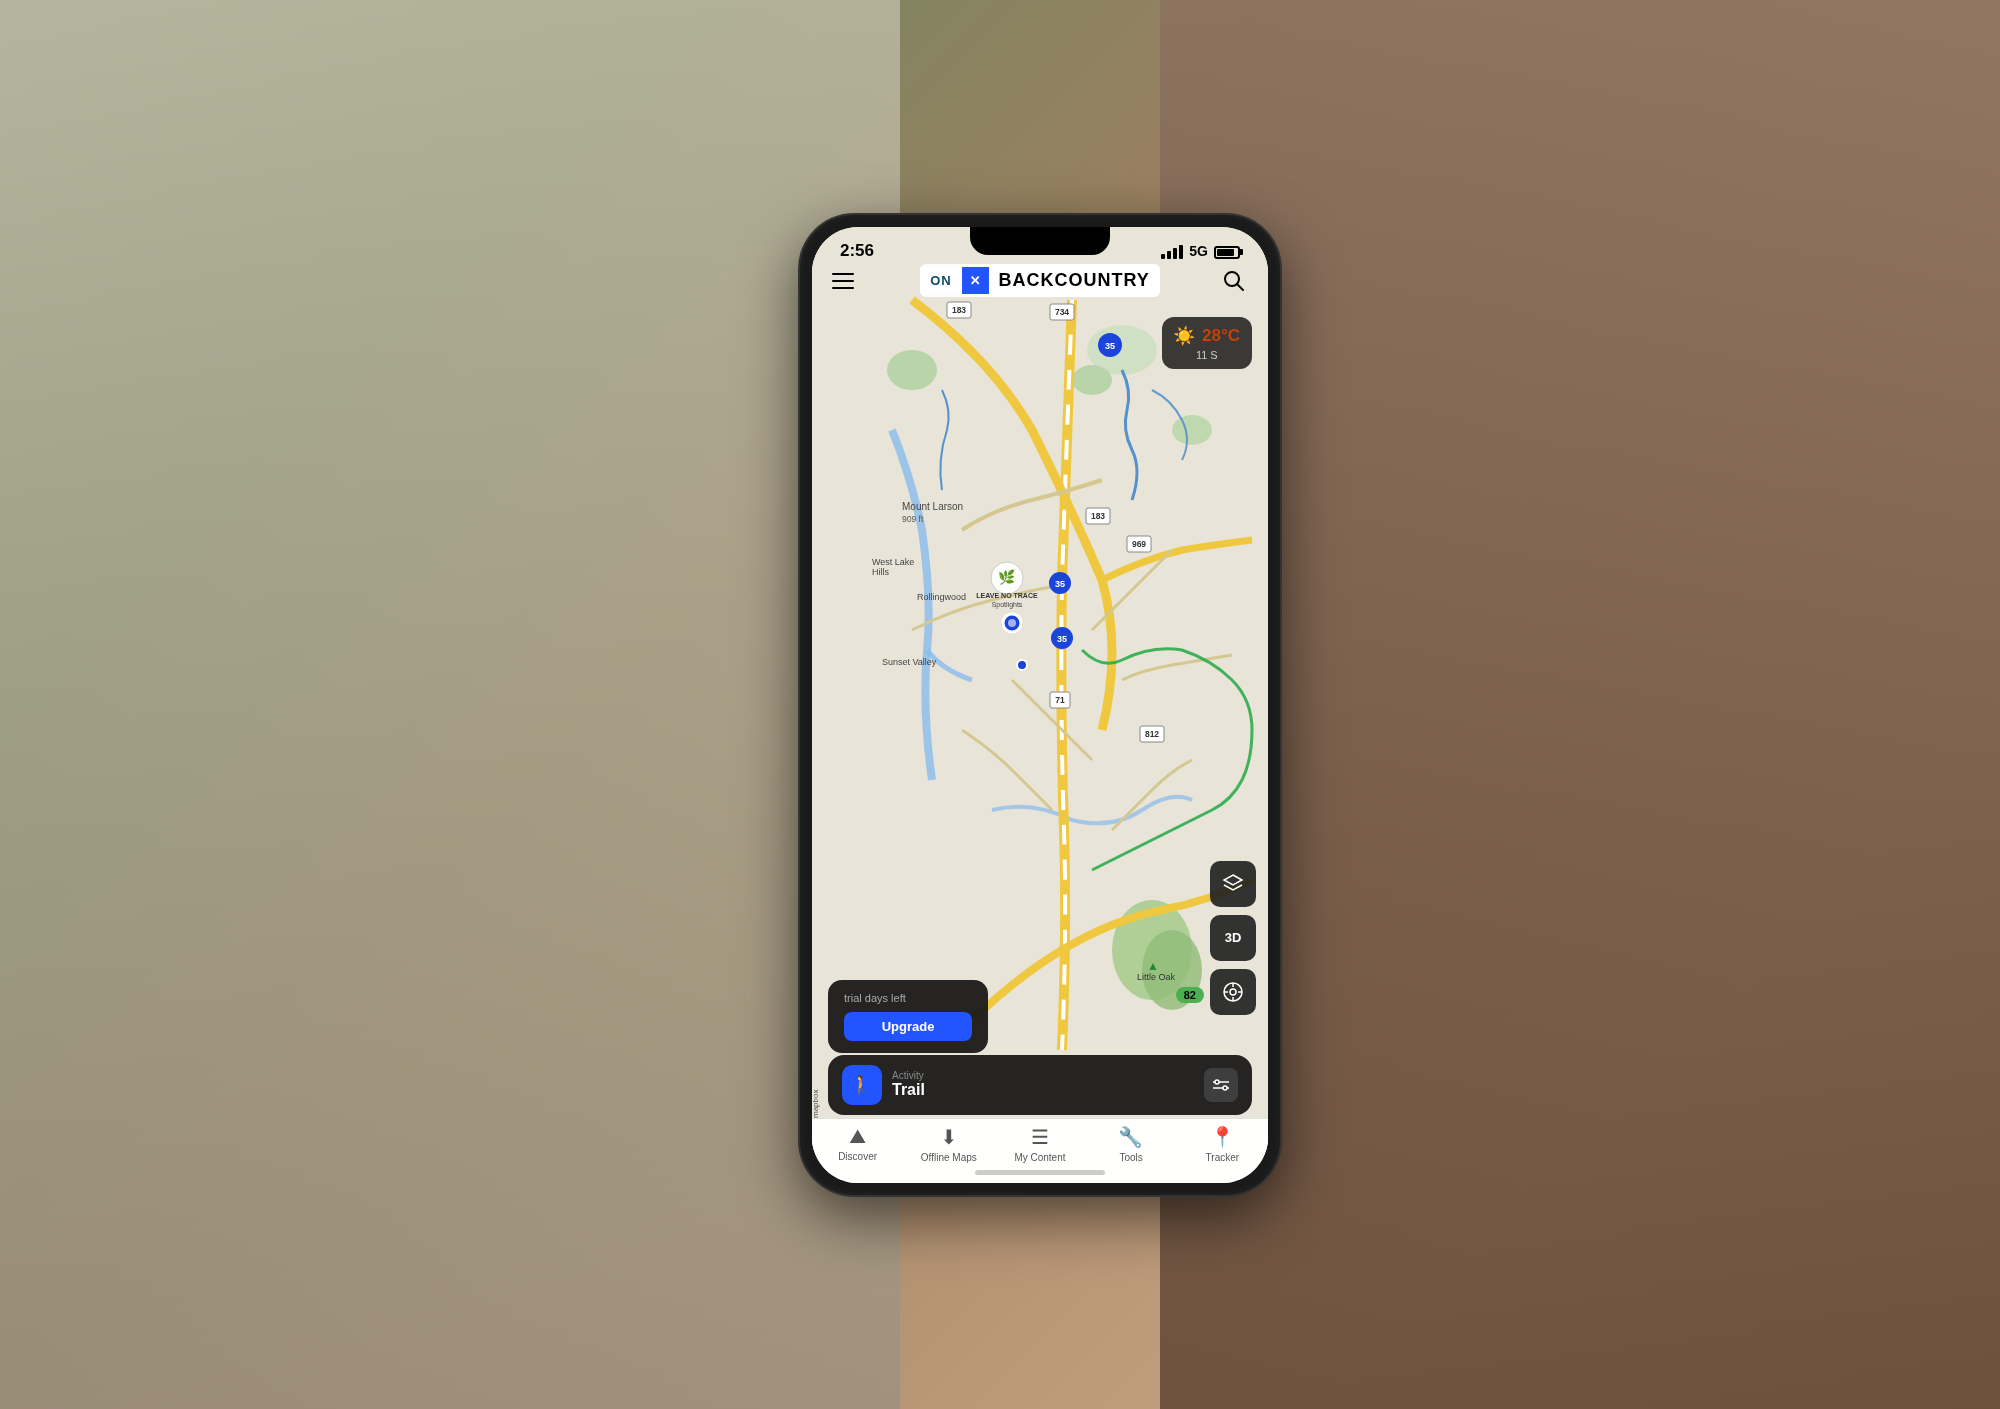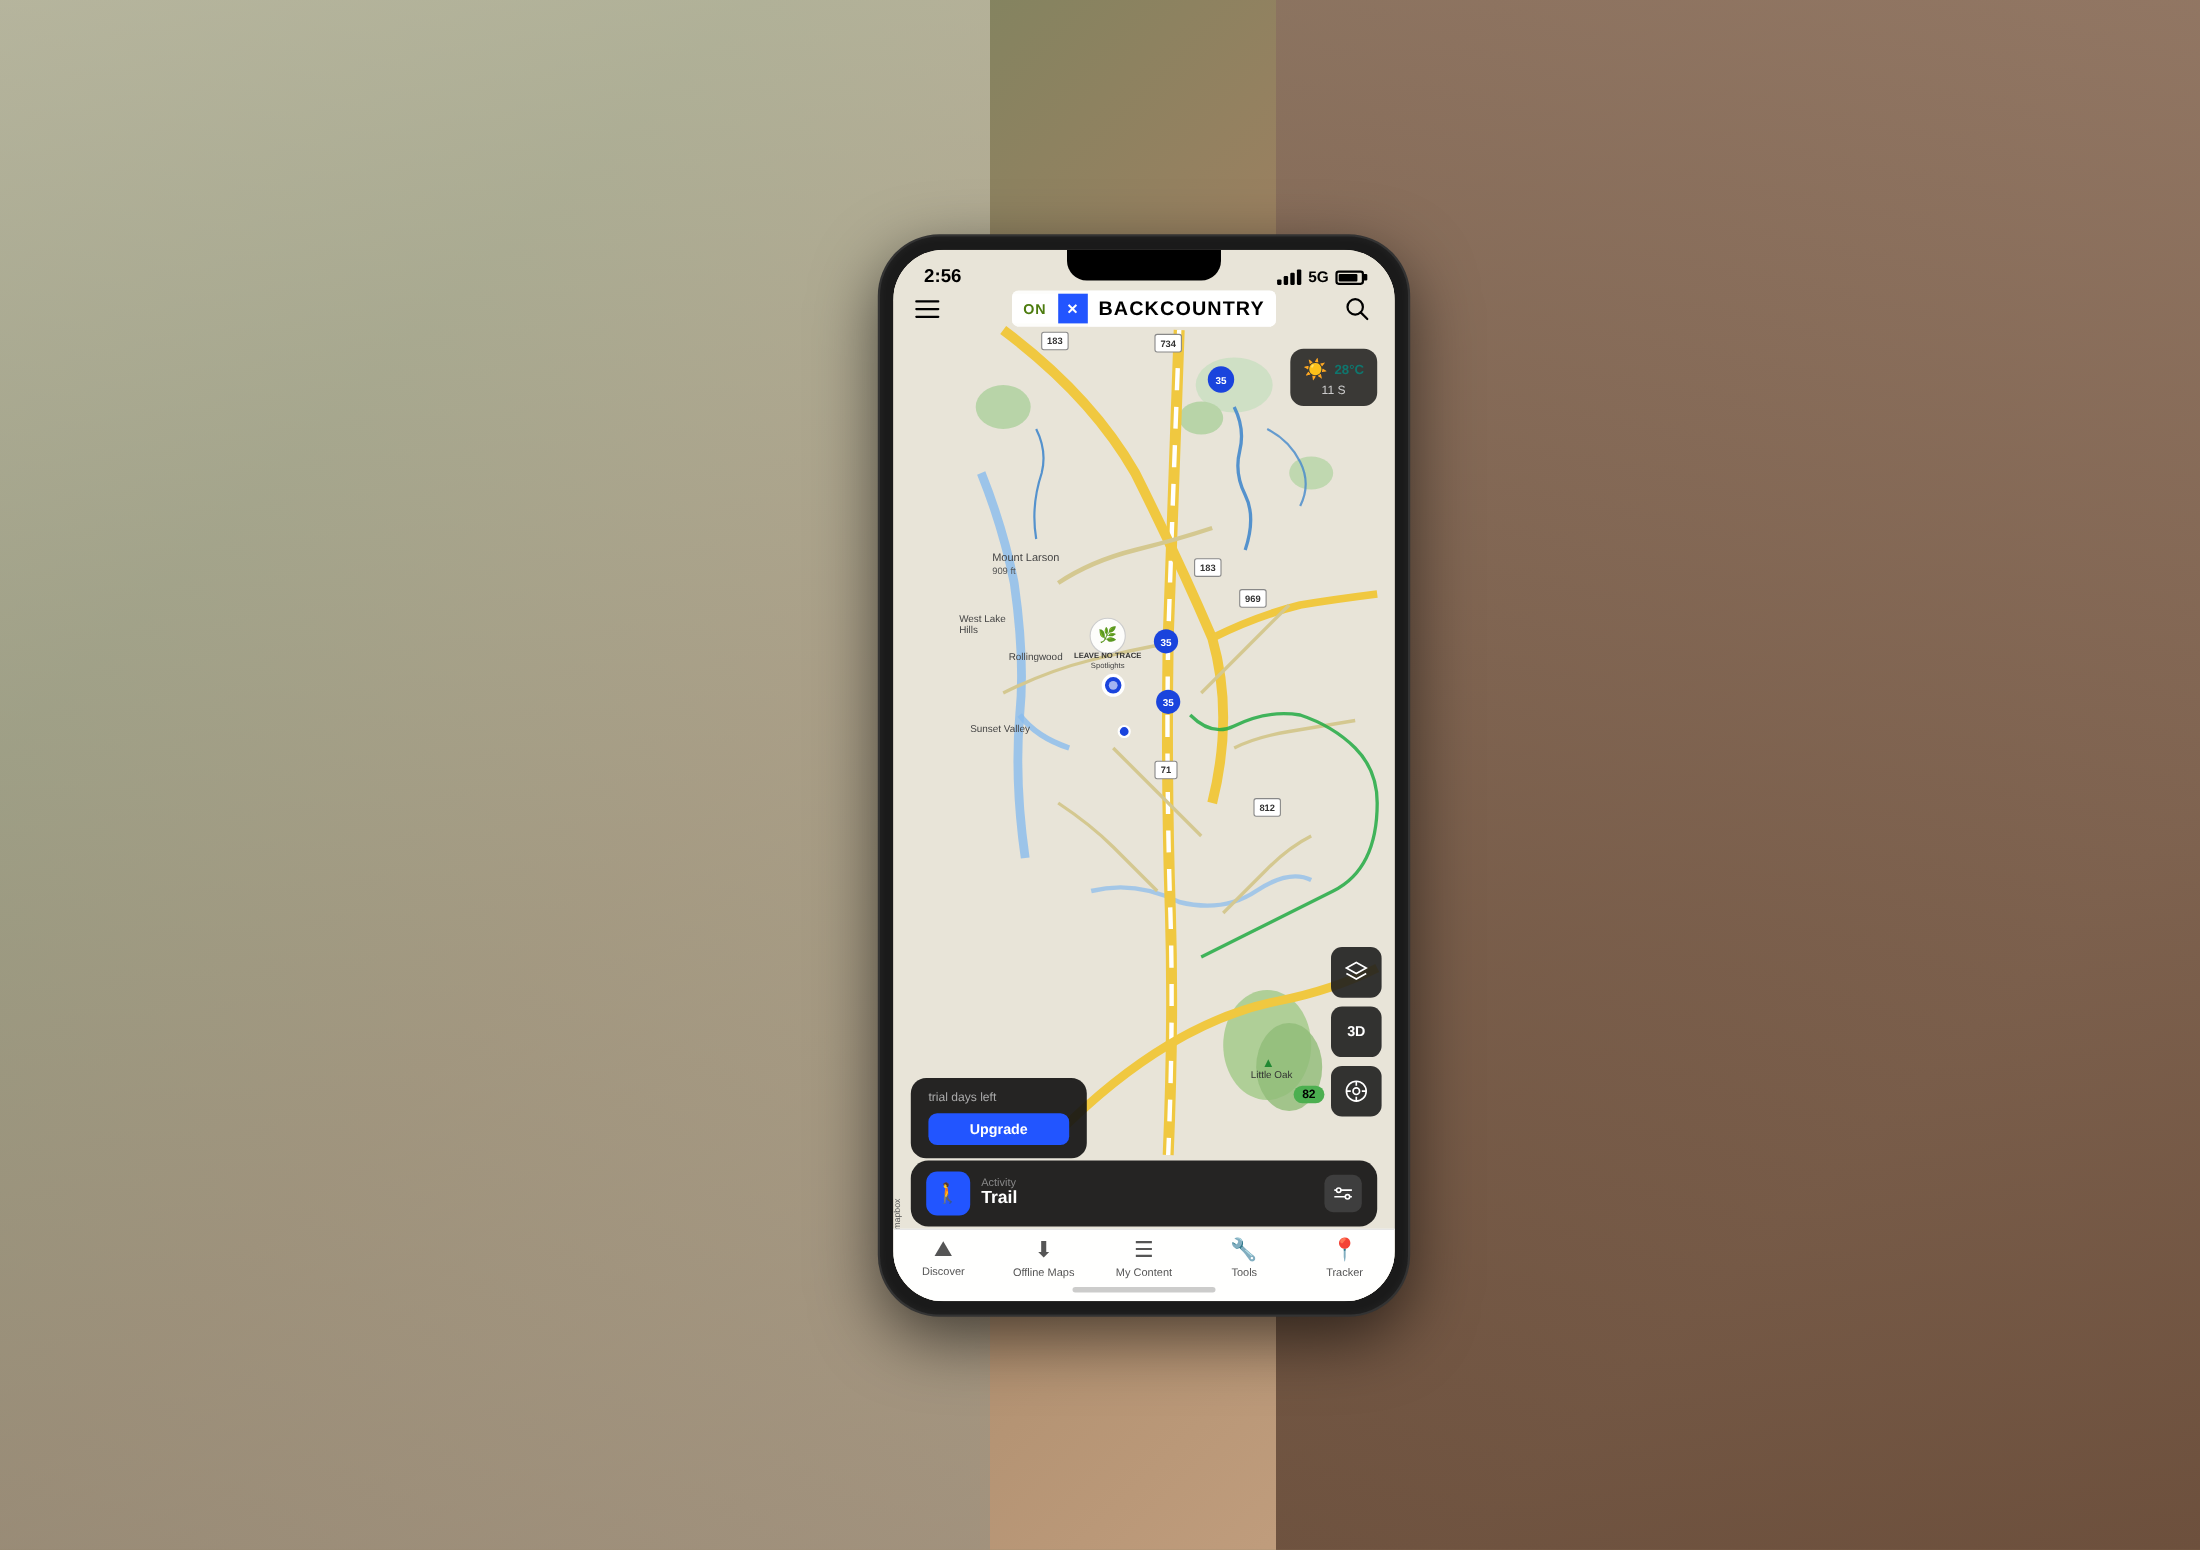--- a/index.html
+++ b/index.html
@@ -202,21 +202,21 @@
       background: rgba(255,255,255,0.9);
       border-radius: 6px;
       overflow: hidden;
     }
 
     .header-on {
       background: rgba(255,255,255,0.9);
       padding: 6px 10px;
       font-size: 13px;
       font-weight: 700;
-      color: #4d7c0f;
+      color: #0c4a6e;
       letter-spacing: 1px;
     }
 
     .header-x-btn {
       background: #2255ff;
       padding: 6px 8px;
       font-size: 13px;
       font-weight: 900;
       color: #fff;
     }
@@ -257,23 +257,23 @@
       display: flex;
       align-items: center;
       gap: 6px;
     }
 
     .weather-icon {
       font-size: 18px;
     }
 
     .weather-temp {
-      font-size: 12px;
+      font-size: 17px;
       font-weight: 700;
-      color: #0f766e;
+      color: #c2410c;
     }
 
     .weather-wind {
       font-size: 11px;
       color: #ccc;
     }
 
     
     .map-controls {
       position: absolute;

